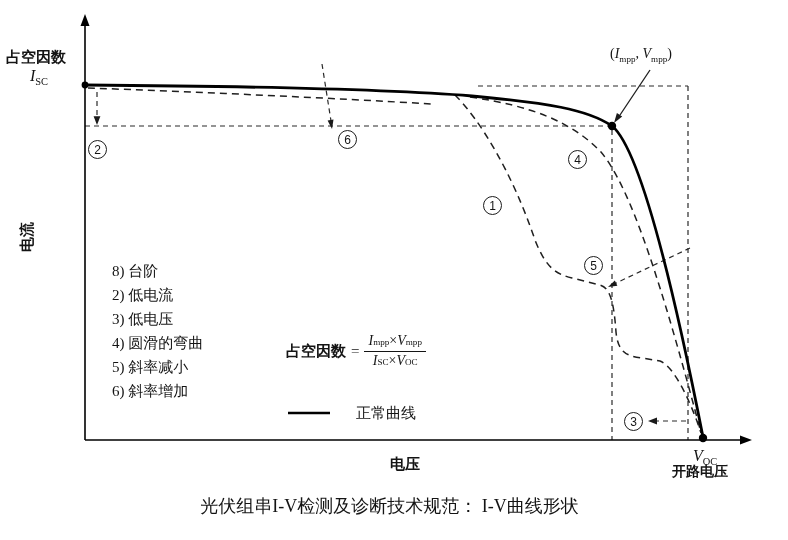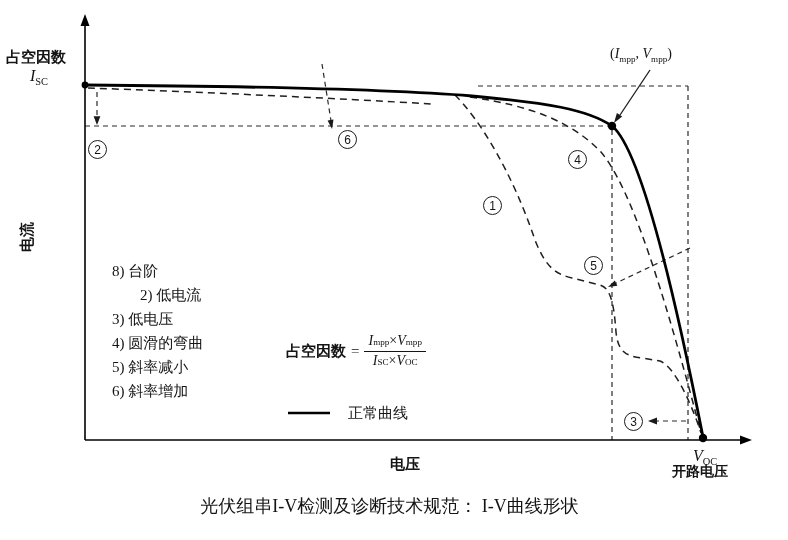--- a/index.html
+++ b/index.html
@@ -96,21 +96,21 @@
   <div class="txt" style="left:693px; top:446px; font-size:16px;">
     <span class="var">V</span><sub>OC</sub>
   </div>
   <div class="txt b" style="left:672px; top:464px; font-size:14px;">开路电压</div>
 
   <div class="txt" style="left:610px; top:46px; font-size:14px;">
     <span>(</span><span class="var">I</span><sub>mpp</sub><span>, </span><span class="var">V</span><sub>mpp</sub><span>)</span>
   </div>
 
   <div class="txt" style="left:112px; top:262px; font-size:15px;">8) 台阶</div>
-  <div class="txt" style="left:112px; top:286px; font-size:15px;margin-left:28px;">2) 低电流</div>
+  <div class="txt" style="left:112px; top:286px; font-size:15px;">2) 低电流</div>
   <div class="txt" style="left:112px; top:310px; font-size:15px;">3) 低电压</div>
   <div class="txt" style="left:112px; top:334px; font-size:15px;">4) 圆滑的弯曲</div>
   <div class="txt" style="left:112px; top:358px; font-size:15px;">5) 斜率减小</div>
   <div class="txt" style="left:112px; top:382px; font-size:15px;">6) 斜率增加</div>
 
   <div class="txt formula" style="left:262px; top:333px;">
     <span class="b">占空因数</span>
     <span>=</span>
     <span class="fraction">
       <span class="num">
@@ -123,21 +123,21 @@
       <span class="den">
         <span class="var">I</span>
           <sub>SC</sub>
           <span>×</span>
           <span class="var">V</span>
           <sub>OC</sub>
       </span>
     </span>
   </div>
 
-  <div class="txt" style="left:348px; top:404px; font-size:15px;">正常曲线</div>
+  <div class="txt" style="left:356px; top:404px; font-size:15px;">正常曲线</div>
 
   <div class="marker" style="left:483px; top:196px;">1</div>
   <div class="marker" style="left:88px; top:140px;">2</div>
   <div class="marker" style="left:624px; top:412px;">3</div>
   <div class="marker" style="left:568px; top:150px;">4</div>
   <div class="marker" style="left:584px; top:256px;">5</div>
   <div class="marker" style="left:338px; top:130px;">6</div>
 
   <div class="txt" style="left:0; right:9px; top:496px; text-align:center; font-size:18px; white-space:normal;">光伏组串I-V检测及诊断技术规范： I-V曲线形状</div>
 

